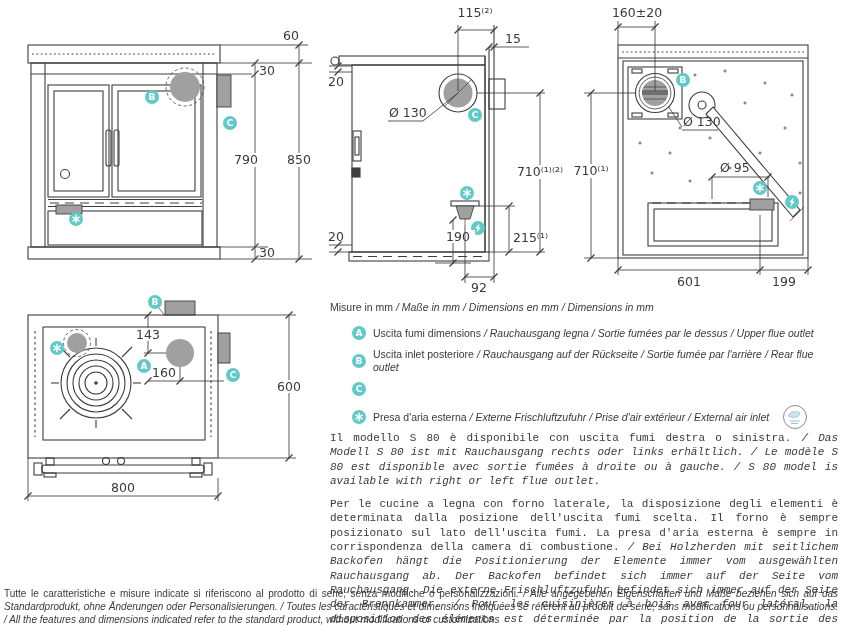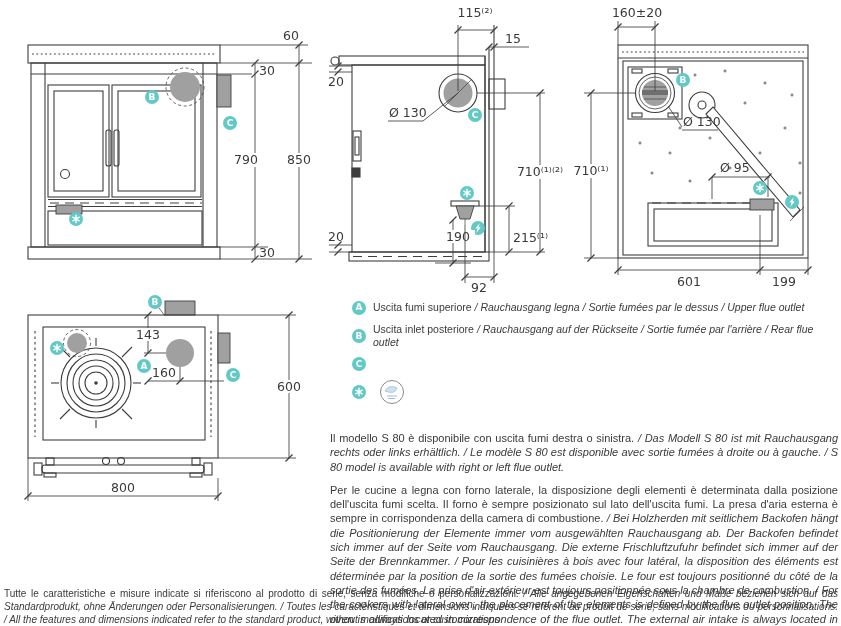--- a/index.html
+++ b/index.html
@@ -28,21 +28,21 @@
   .legend{position:absolute;left:330px;top:301px;width:508px;font-size:10.5px;line-height:1.25;}
   .units{margin:0 0 12px 0;}
   .leg-row{display:flex;align-items:center;gap:7px;margin:0 0 8px 22px;}
   .mk{width:14px;height:14px;border-radius:50%;background:#62c9c6;color:#fff;flex:0 0 14px;
       display:inline-flex;align-items:center;justify-content:center;
       font-size:9px;font-weight:bold;font-family:"DejaVu Sans",sans-serif;}
   .mk svg{display:block;}
   .tr{font-style:italic;}
   .badge{margin-left:6px;flex:0 0 26px;}
   .paras{position:absolute;left:330px;top:431px;width:508px;font-size:11px;line-height:1.3;text-align:justify;}
-  .paras p{margin:0 0 9px 0;}
+  .paras p{margin:0 0 9px 0;font-family:Liberation Mono, monospace;}
   .footer{position:absolute;left:4px;top:587px;width:834px;font-size:10px;line-height:1.32;text-align:justify;}
 </style>
 </head>
 <body>
 
 <div class="page">
 
   <svg class="drw" style="left:6px;top:14px" width="310" height="282" viewBox="0 0 310 282">
     <g class="ln">
       <rect x="22" y="31" width="192" height="18"></rect>
@@ -355,38 +355,40 @@
       <line x1="10" y1="165" x2="10" y2="208"></line>
       <line x1="200" y1="185" x2="200" y2="208"></line>
       <line x1="10" y1="203" x2="200" y2="203"></line>
       <path class="tk" d="M-3.5 3.5L3.5 -3.5" transform="translate(10,203)"></path>
       <path class="tk" d="M-3.5 3.5L3.5 -3.5" transform="translate(200,203)"></path>
       <text x="105" y="199" text-anchor="middle">800</text>
     </g>
   </svg>
 
   <div class="legend">
+    <div class="units"><span>Misure in mm</span> <span class="tr">/ Maße in mm / Dimensions en mm / Dimensions in mm</span></div>
 
     <div class="leg-row">
       <span class="mk">A</span>
-      <span><span>Uscita fumi superiore</span> <span class="tr">/ Rauchausgang legna / Sortie fumées par le dessus / Upper flue outlet</span></span>
+      <span><span>Uscita fumi dimensions</span> <span class="tr">/ Rauchausgang legna / Sortie fumées par le dessus / Upper flue outlet</span></span>
     </div>
     <div class="leg-row">
       <span class="mk">B</span>
       <span><span>Uscita inlet posteriore</span> <span class="tr">/ Rauchausgang auf der Rückseite / Sortie fumée par l'arrière / Rear flue outlet</span></span>
     </div>
     <div class="leg-row">
       <span class="mk">C</span>
     </div>
     <div class="leg-row">
       <span class="mk">
           <svg width="14" height="14" viewBox="-7 -7 14 14">
             <path d="M0 -4.2V4.2M-3.6 -2.1L3.6 2.1M-3.6 2.1L3.6 -2.1" stroke="#fff" stroke-width="1.4" fill="none"></path>
           </svg>
         </span>
+      <span><span>Presa d'aria esterna</span> <span class="tr">/ Externe Frischluftzufuhr / Prise d'air extérieur / External air inlet</span></span>
       <svg class="badge" width="26" height="26" viewBox="0 0 26 26">
         <circle cx="13" cy="13" r="11.5" fill="#fff" stroke="#8a8a8a" stroke-width="1"></circle>
         <path d="M6 12 q4 -7 12 -3 q-2 7 -12 3 Z" fill="#cfe3ee" stroke="#9cc0d8" stroke-width=".8"></path>
         <path d="M8 17 h10 M9 19.5 h7" stroke="#9cc0d8" stroke-width="1.2" fill="none"></path>
       </svg>
     </div>
   </div>
 
   <div class="paras">
     <p><span>Il modello S 80 è disponibile con uscita fumi destra o sinistra.</span> <span class="tr">/ Das Modell S 80 ist mit Rauchausgang rechts oder links erhältlich. / Le modèle S 80 est disponible avec sortie fumées à droite ou à gauche. / S 80 model is available with right or left flue outlet.</span></p>

